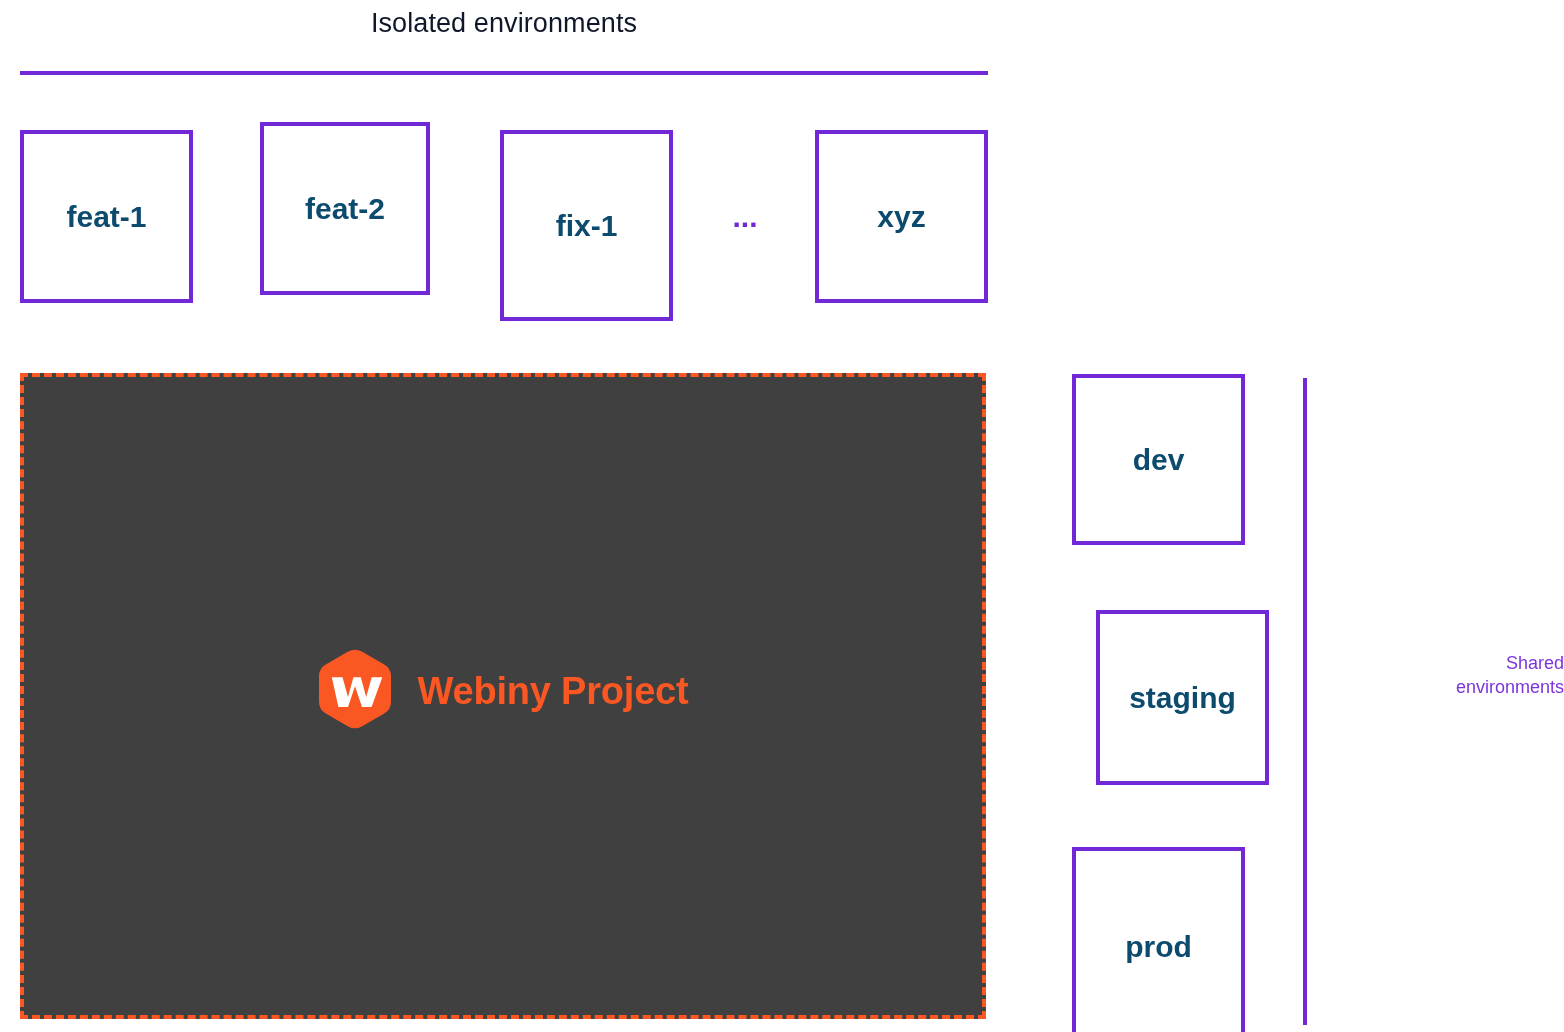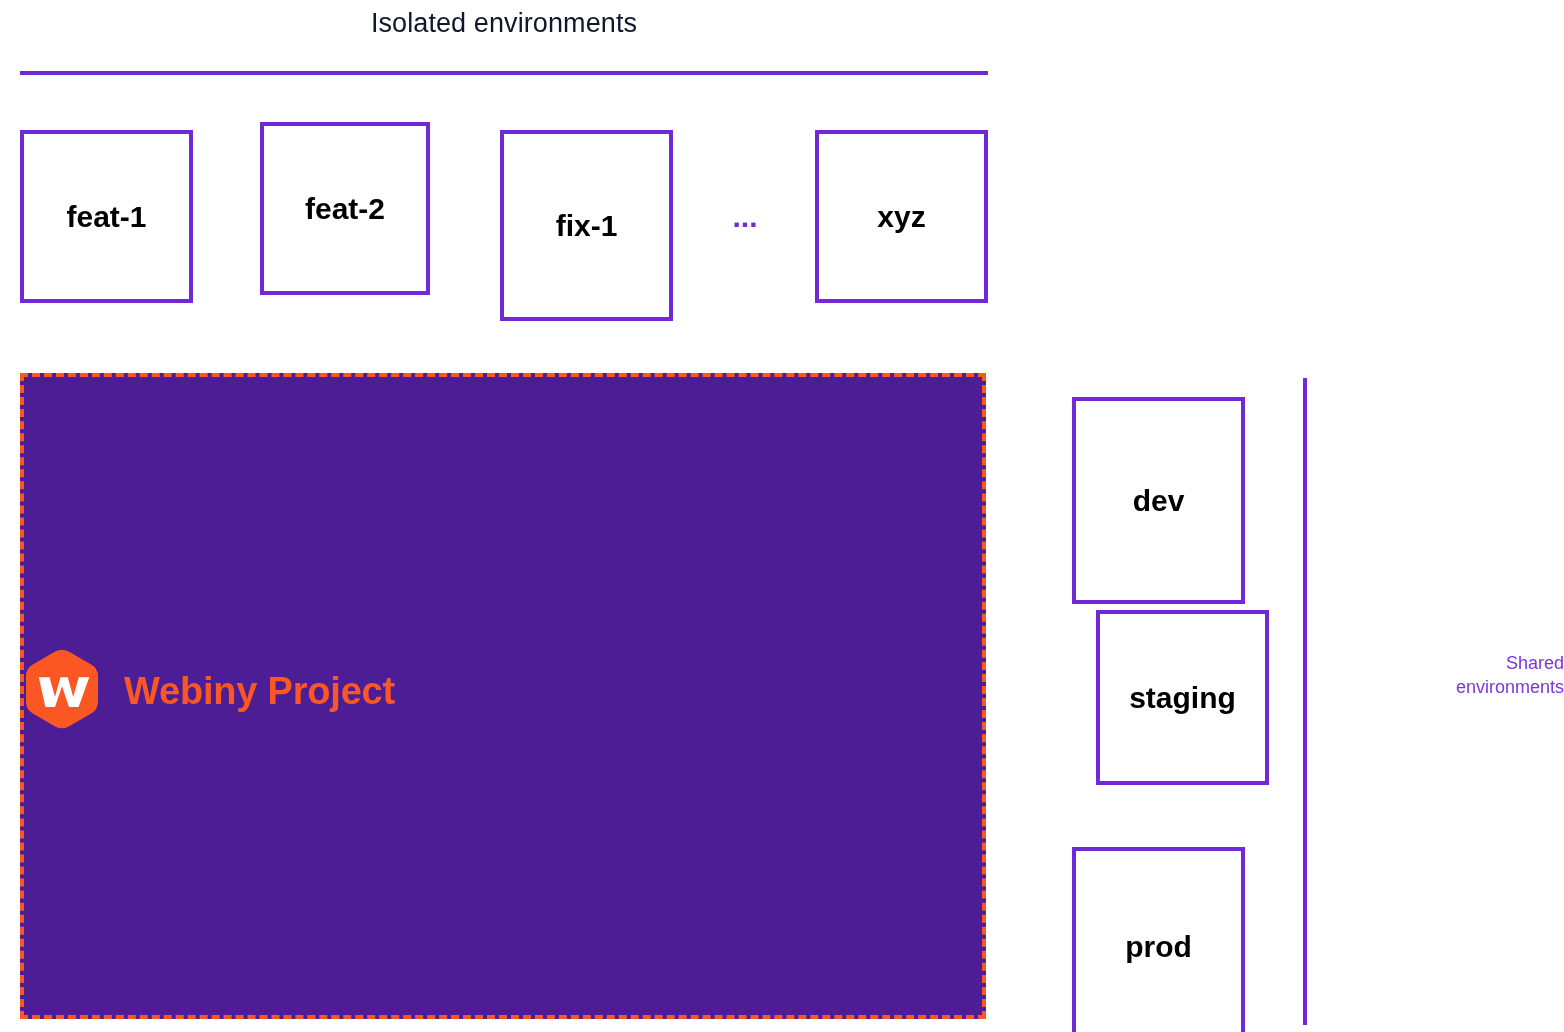--- a/index.html
+++ b/index.html
@@ -49,21 +49,21 @@
     box-sizing: border-box;
     border: 4px solid #7129d8;
     background: #ffffff;
     display: flex;
     align-items: center;
     justify-content: center;
   }
   .env-box-label {
     font-size: 30px;
     font-weight: 700;
-    color: #000000;
+    color: #0c4a6e;
     line-height: 1;
     white-space: nowrap;
   }
 
   #box-feat-1 { left: 20px;  top: 130px; width: 173px; height: 173px; }
   #box-feat-2 { left: 260px; top: 122px; width: 170px; height: 173px; }
   #box-fix-1  { left: 500px; top: 130px; width: 173px; height: 191px; }
   #box-xyz    { left: 815px; top: 130px; width: 173px; height: 173px; }
 
   #ellipsis-marker {
@@ -83,24 +83,24 @@
 
   
   #project-container {
     position: absolute;
     left: 20px;
     top: 373px;
     width: 966px;
     height: 646px;
     box-sizing: border-box;
     border: 4px dashed #fa5723;
-    background: #4c1d95;
-    display: flex;
-    align-items: center;
-    justify-content: flex-start;
+    background: #404040;
+    display: flex;
+    align-items: center;
+    justify-content: center;
   }
 
   #project-brand {
     display: flex;
     align-items: center;
     gap: 24px;
     transform: translateY(-5px);
   }
 
   #webiny-logo-icon {
@@ -112,21 +112,21 @@
 
   #project-name {
     font-size: 38px;
     font-weight: 700;
     color: #fa5723;
     letter-spacing: -0.2px;
     white-space: nowrap;
   }
 
   
-  #box-dev     { left: 1072px; top: 374px; width: 173px; height: 207px; margin-top: 23px; }
+  #box-dev     { left: 1072px; top: 374px; width: 173px; height: 171px; }
   #box-staging { left: 1072px; top: 610px; width: 173px; height: 175px; margin-left: 24px; }
   #box-prod    { left: 1072px; top: 847px; width: 173px; height: 199px; }
 
   #shared-divider {
     position: absolute;
     left: 1303px;
     top: 378px;
     width: 4px;
     height: 647px;
     background: #7129d8;

